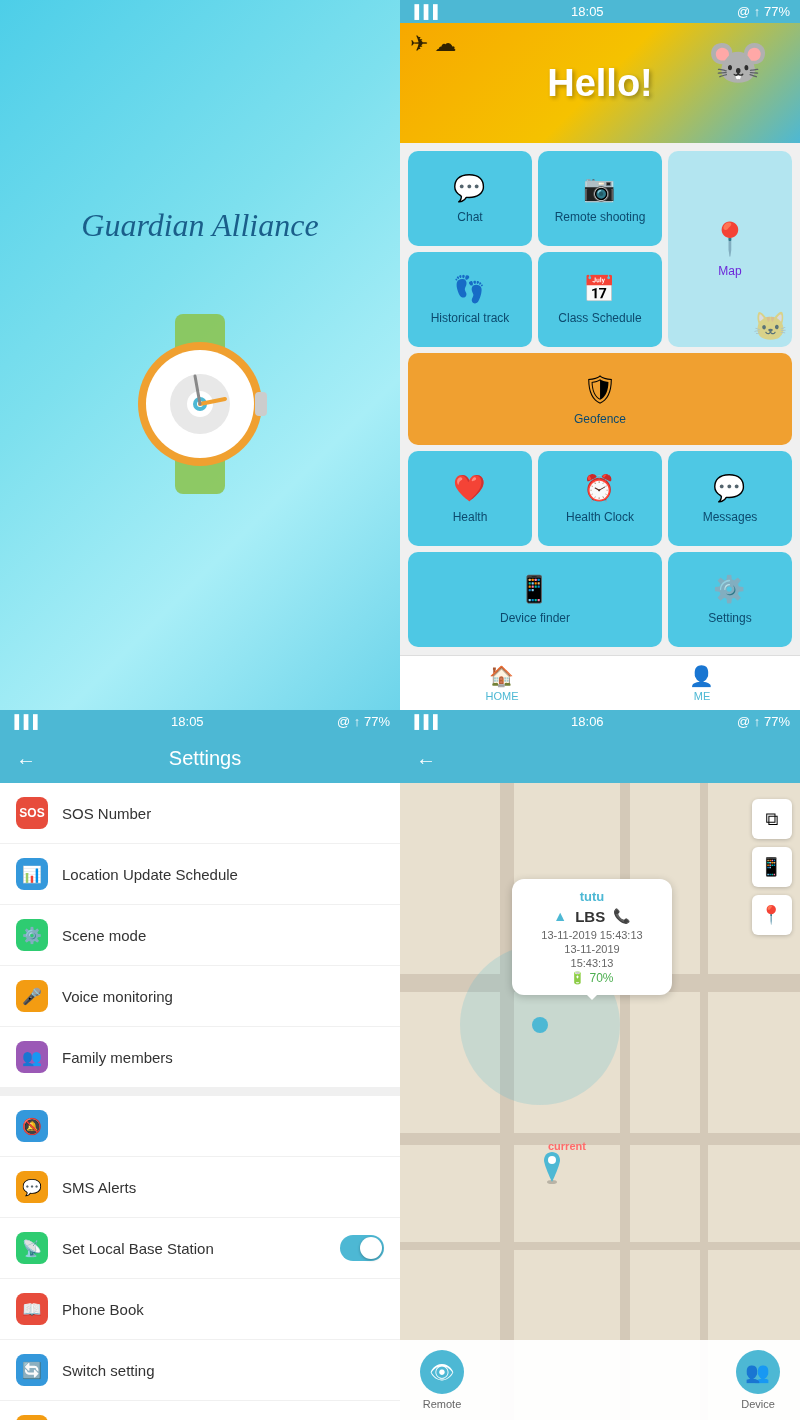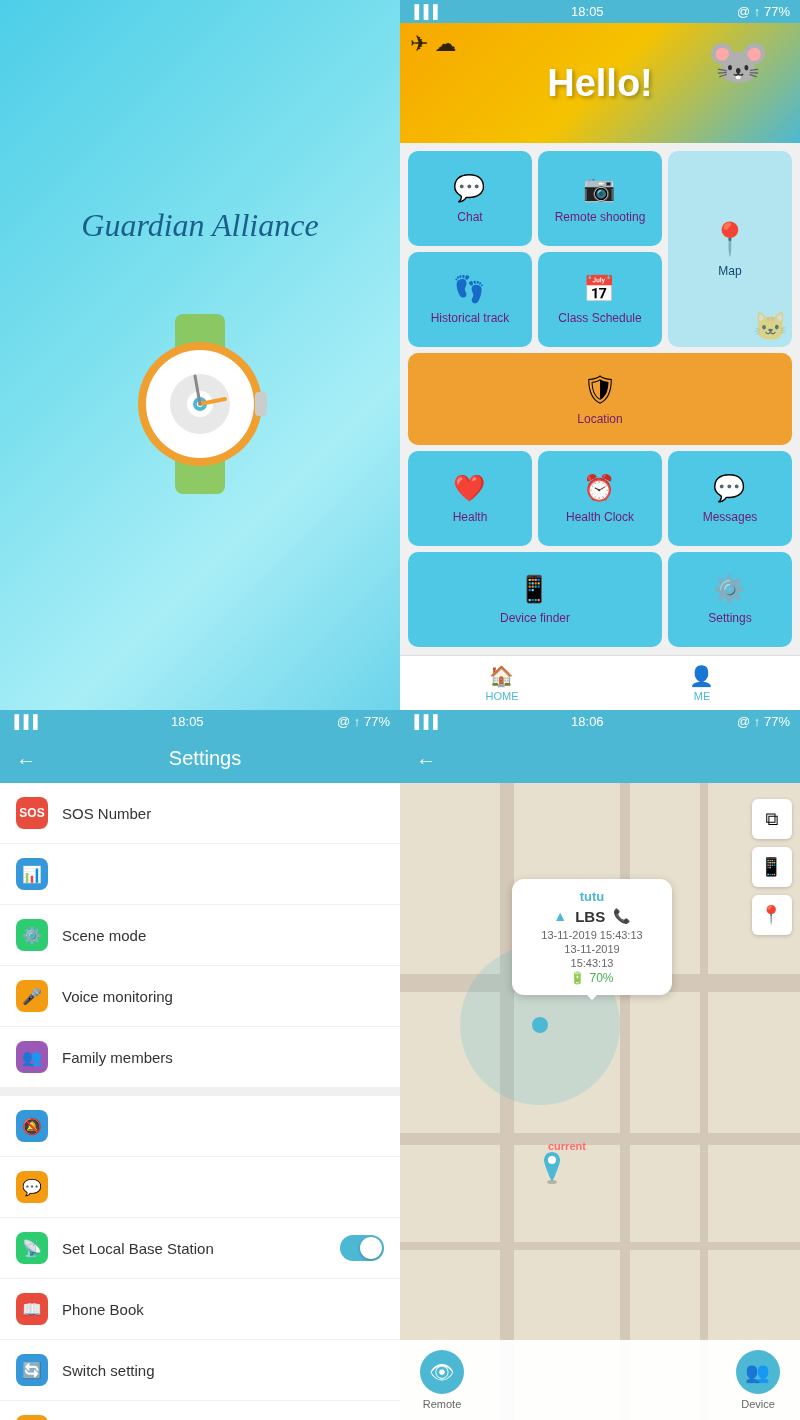--- a/index.html
+++ b/index.html
@@ -101,21 +101,21 @@
     .home-tile.geofence {
       grid-column: span 3;
       min-height: 70px;
     }
     .home-tile .tile-icon {
       font-size: 26px;
       margin-bottom: 6px;
     }
     .home-tile .tile-label {
       font-size: 12px;
-      color: #701a75;
+      color: #0c4a6e;
       text-align: center;
       font-weight: 500;
     }
     .home-tile.geofence .tile-icon { font-size: 28px; }
     .home-nav {
       background: white;
       border-top: 1px solid #ddd;
       display: flex;
       justify-content: space-around;
       padding: 8px 0;
@@ -453,37 +453,37 @@
     <div class="home-tile">
       <span class="tile-icon">💬</span>
       <span class="tile-label">Chat</span>
     </div>
     <div class="home-tile">
       <span class="tile-icon">📷</span>
       <span class="tile-label">Remote shooting</span>
     </div>
     <div class="home-tile tall" style="background:#b3e5f0; position:relative; overflow:hidden;">
       <span class="tile-icon" style="font-size:32px;">📍</span>
-      <span class="tile-label" style="color:#0c4a6e;">Map</span>
+      <span class="tile-label" style="color:#6d28d9;">Map</span>
 
       <span style="position:absolute;bottom:4px;right:4px;font-size:28px;opacity:0.5;">🐱</span>
     </div>
 
     <div class="home-tile">
       <span class="tile-icon">👣</span>
       <span class="tile-label">Historical track</span>
     </div>
     <div class="home-tile">
       <span class="tile-icon">📅</span>
       <span class="tile-label">Class Schedule</span>
     </div>
 
     <div class="home-tile geofence" style="background:#f0a030;">
       <span class="tile-icon">🛡</span>
-      <span class="tile-label">Location</span>
+      <span class="tile-label">Geofence</span>
     </div>
 
     <div class="home-tile">
       <span class="tile-icon">❤️</span>
       <span class="tile-label">Health</span>
     </div>
     <div class="home-tile">
       <span class="tile-icon">⏰</span>
       <span class="tile-label">Health Clock</span>
     </div>
@@ -531,20 +531,21 @@
       <div class="settings-item">
         <div class="item-icon" style="background:#e74c3c;">
           <span style="color:white;font-size:12px;font-weight:bold;">SOS</span>
         </div>
         <span class="item-label">SOS Number</span>
       </div>
       <div class="settings-item">
         <div class="item-icon" style="background:#3498db;">
           <span style="color:white;">📊</span>
         </div>
+        <span class="item-label">Location Update Schedule</span>
       </div>
       <div class="settings-item">
         <div class="item-icon" style="background:#2ecc71;">
           <span style="color:white;">⚙️</span>
         </div>
         <span class="item-label">Scene mode</span>
       </div>
       <div class="settings-item">
         <div class="item-icon" style="background:#f39c12;">
           <span style="color:white;">🎤</span>
@@ -564,20 +565,21 @@
     <div class="settings-section">
       <div class="settings-item">
         <div class="item-icon" style="background:#3498db;">
           <span style="color:white;">🔕</span>
         </div>
       </div>
       <div class="settings-item">
         <div class="item-icon" style="background:#f39c12;">
           <span style="color:white;">💬</span>
         </div>
+        <span class="item-label">SMS Alerts</span>
       </div>
       <div class="settings-item">
         <div class="item-icon" style="background:#2ecc71;">
           <span style="color:white;">📡</span>
         </div>
         <span class="item-label">Set Local Base Station</span>
         <div class="toggle-switch on"></div>
       </div>
       <div class="settings-item">
         <div class="item-icon" style="background:#e74c3c;">

